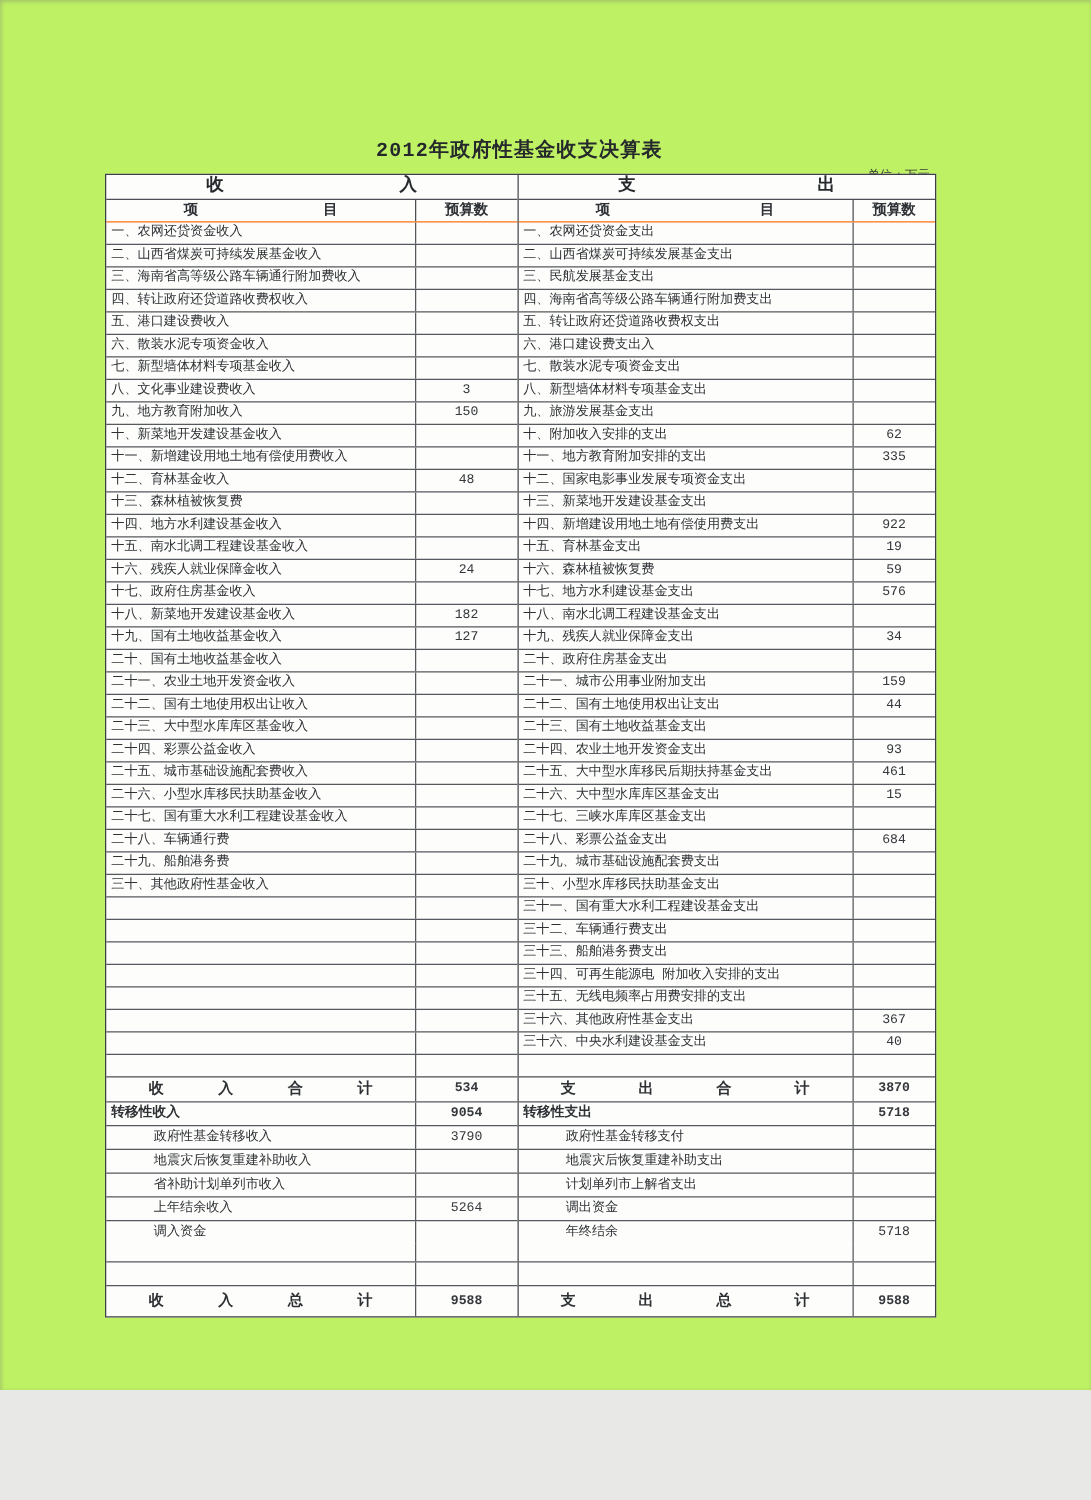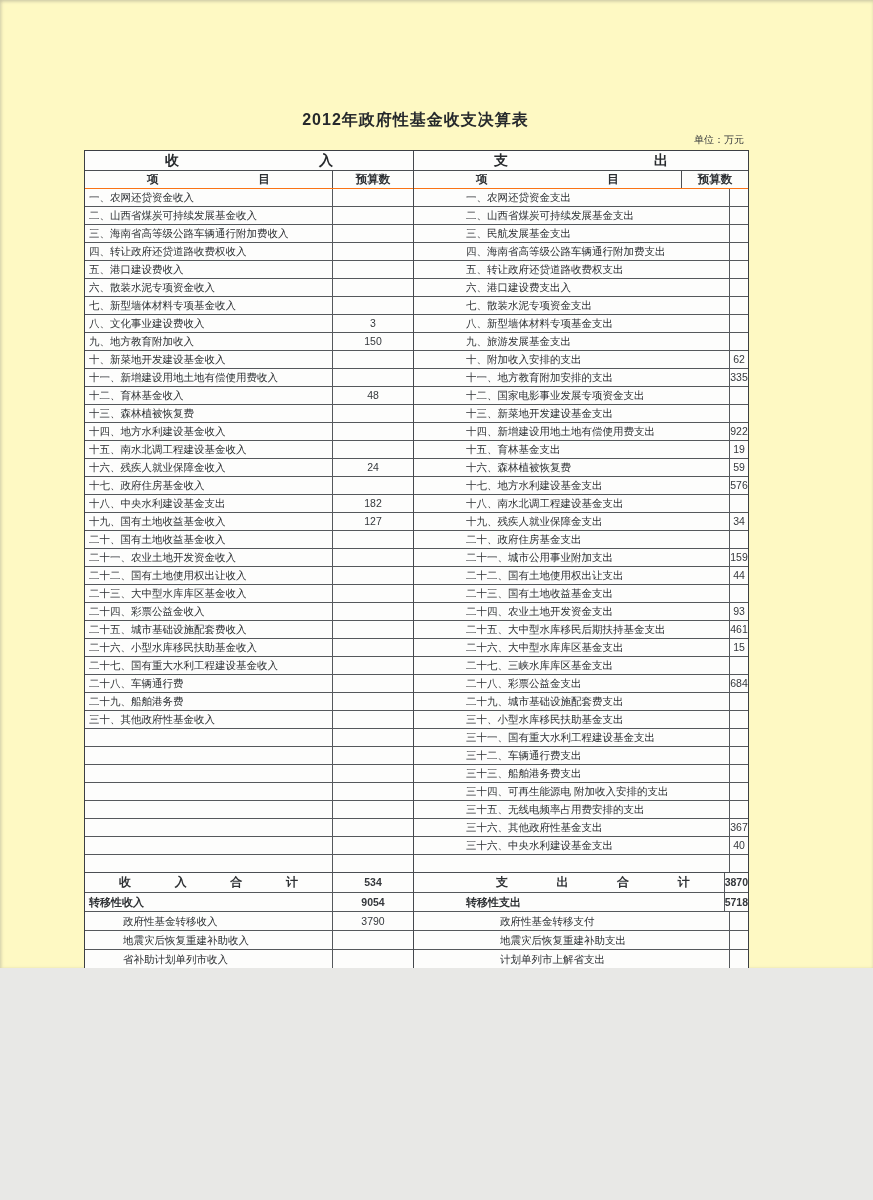--- a/index.html
+++ b/index.html
@@ -1,35 +1,35 @@
 <!DOCTYPE html>
 <html><head>
 <meta charset="utf-8">
 <style>
   html,body{margin:0;padding:0;background:#e8e8e6;}
   .page{
-    position:relative;width:873px;height:968px;margin:0 auto;
-    background:#fef9c3;overflow:hidden;
-    font-family:Liberation Sans, sans-serif;
+    position:relative;width:873px;height:1112px;margin:0 auto;
+    background:#bef264;overflow:hidden;
+    font-family:Liberation Mono, monospace;
     color:#2e3134;
   }
   .page::before{ 
     content:"";position:absolute;inset:0;pointer-events:none;
     box-shadow:inset 0 2px 3px rgba(120,120,115,.25), inset 2px 0 3px rgba(120,120,115,.18);
   }
   .title{
     position:absolute;top:110px;left:84px;width:663px;
     text-align:center;font-size:16px;font-weight:bold;letter-spacing:1px;color:#26292c;
   }
   .unit{
     position:absolute;top:133px;left:84px;width:660px;
     text-align:right;font-size:10px;color:#33363a;
   }
   .table{
-    position:absolute;top:150px;left:84px;width:663px;
+    position:absolute;top:139px;left:84px;width:663px;
     display:flex;border:1.5px solid #3c3f44;background:#fdfdfc;
   }
   .half{display:flex;flex-direction:column;}
   .half.left{width:329px;}
   .half.right{width:334px;border-left:1.3px solid #45484d;}
   .h1{
     height:19px;line-height:19px;border-bottom:1px solid #4b4e53;
     font-size:14px;font-weight:bold;color:#26292c;
     text-align:justify;text-align-last:justify;padding:0 80px;
   }
@@ -37,21 +37,21 @@
       font-size:11.5px;font-weight:bold;color:#2c2f33;}
   .h2 .h2item{text-align:justify;text-align-last:justify;padding:0 62px;}
   .half.left .h2item{width:248px;border-right:1px solid #4b4e53;box-sizing:border-box;}
   .half.right .h2item{width:268px;border-right:1px solid #4b4e53;box-sizing:border-box;}
   .h2 .h2val{flex:1;text-align:center;}
   .row{display:flex;height:17px;line-height:17px;border-bottom:1px solid #55585c;font-size:10.5px;}
   .row:last-child{border-bottom:none;}
   .row .lbl{padding:0 3px 0 4px;white-space:nowrap;overflow:hidden;box-sizing:border-box;
             border-right:1px solid #55585c;}
   .half.left .row .lbl{width:248px;}
-  .half.right .row .lbl{width:268px;margin-left:48px;}
+  .half.right .row .lbl{width:268px;}
   .row .val{flex:1;text-align:center;font-size:10.5px;color:#35383c;}
   .row.total{height:19px;line-height:19px;font-size:12px;font-weight:bold;border-top:1px solid #4b4e53;}
   .row.total .lbl{text-align:justify;text-align-last:justify;padding:0 34px;}
   .row.transfer{height:18px;line-height:18px;font-weight:bold;font-size:11px;}
   .row.sub{height:18px;line-height:18px;}
   .row.sub .lbl{padding-left:38px;}
   .row.blank1{height:14px;}
   .row.blank2{height:18px;}
   .row.grand{height:24px;line-height:24px;font-size:12px;font-weight:bold;}
   .row.grand .lbl{text-align:justify;text-align-last:justify;padding:0 34px;}
@@ -156,21 +156,21 @@
     <div class="lbl">十六、残疾人就业保障金收入</div>
     <div class="val">24</div>
   </div>
 
   <div class="row">
     <div class="lbl">十七、政府住房基金收入</div>
     <div class="val"></div>
   </div>
 
   <div class="row">
-    <div class="lbl">十八、中央水利建设基金支出</div>
+    <div class="lbl">十八、新菜地开发建设基金收入</div>
     <div class="val">182</div>
   </div>
 
   <div class="row">
     <div class="lbl">十九、国有土地收益基金收入</div>
     <div class="val">127</div>
   </div>
 
   <div class="row">
     <div class="lbl">二十、国有土地收益基金收入</div>

